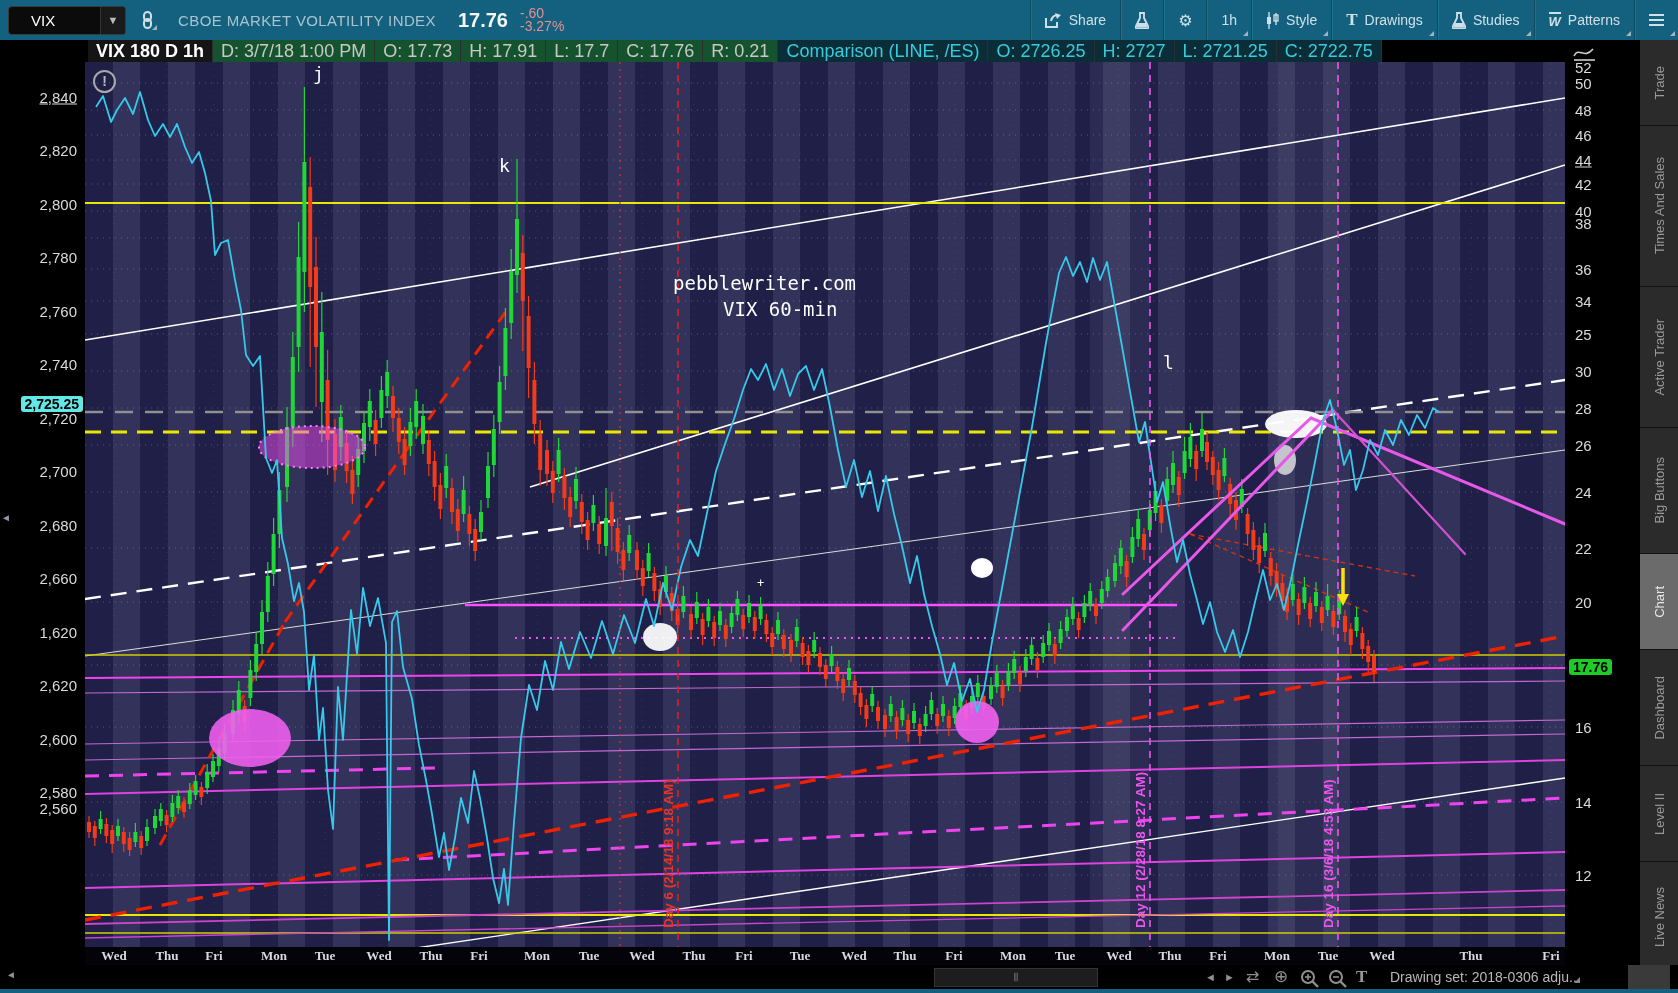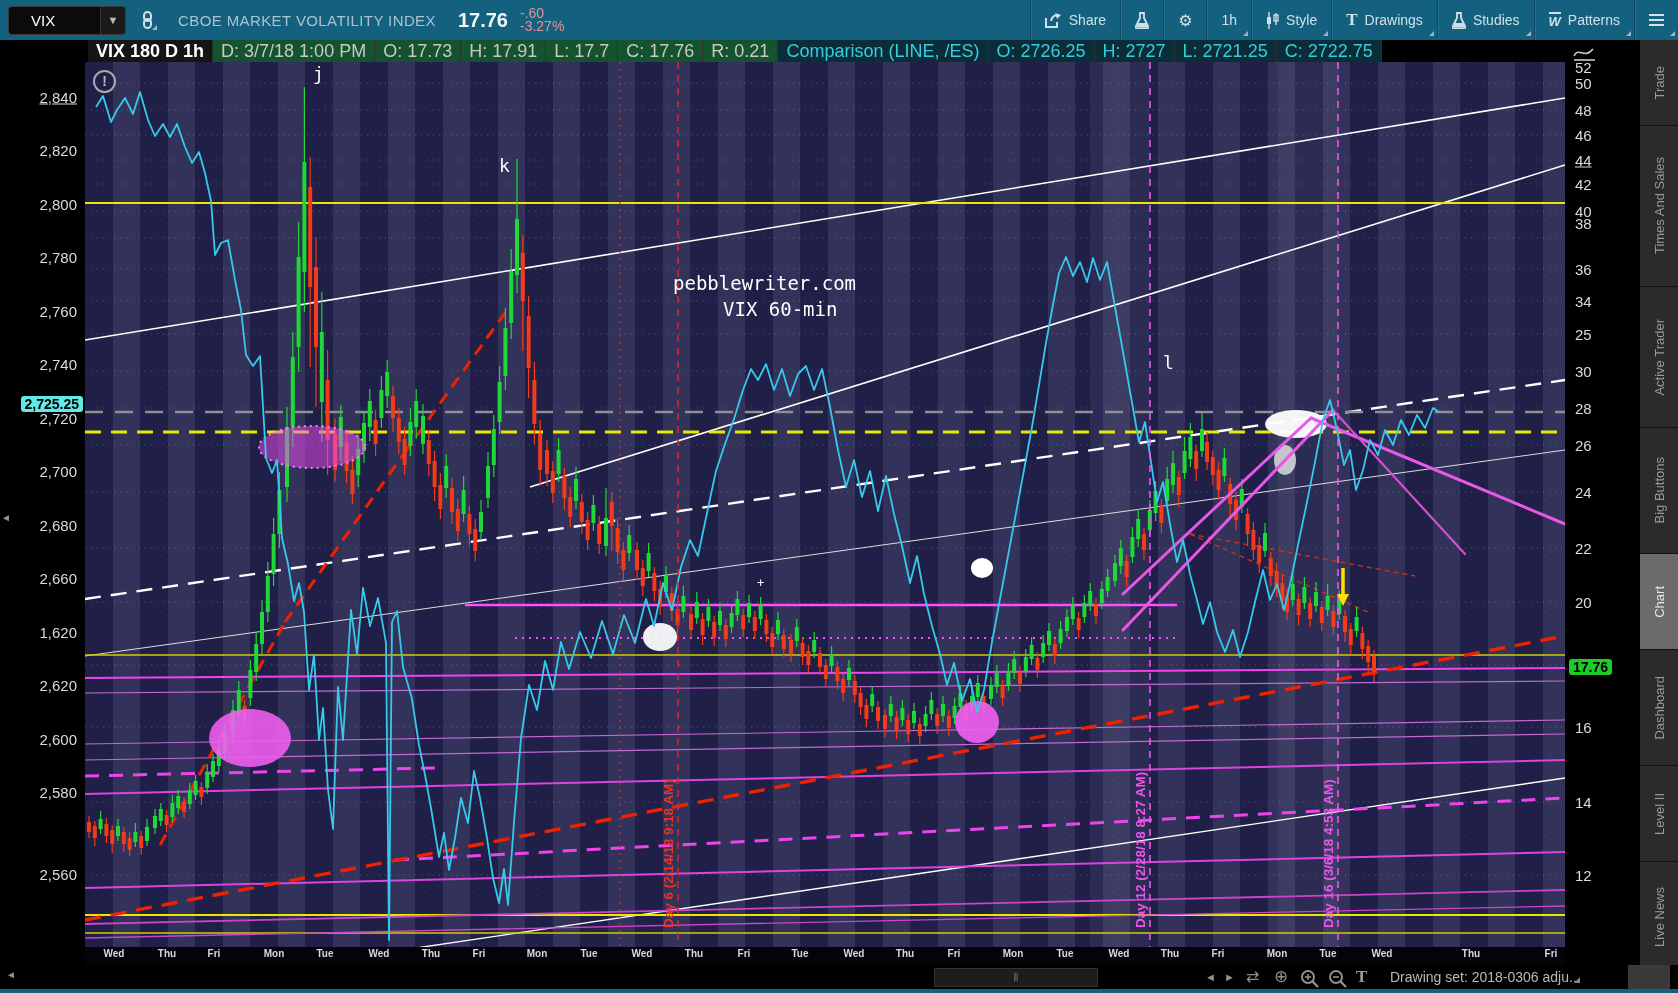--- a/index.html
+++ b/index.html
@@ -46,21 +46,21 @@
              color:#b8b8b8;font-size:14px;font-weight:bold;text-align:center;line-height:19px;}
   .wm{position:absolute;color:#fff;font-family:"DejaVu Sans Mono",monospace;font-size:19px;white-space:nowrap;margin-top:22px;}
   
   .sidebar{position:absolute;left:1640px;top:40px;width:38px;height:925px;background:#1c1c1c;}
   .side-tab{width:38px;border-bottom:1px solid #111;background:#2b2b2b;color:#9a9a9a;display:flex;
             align-items:center;justify-content:center;font-size:13px;cursor:pointer;}
   .side-tab span{writing-mode:vertical-rl;transform:rotate(180deg);white-space:nowrap;}
   .side-tab.active{background:#6b6b6b;color:#e8e8e8;}
   
   .days{position:absolute;left:85px;top:947px;width:1480px;height:18px;background:#030309;}
-  .daylab{position:absolute;top:1px;color:#d8d8e0;font-size:10px;font-weight:600;transform:translateX(-50%);}
+  .daylab{position:absolute;top:1px;color:#d8d8e0;font-size:13px;font-weight:600;transform:translateX(-50%);font-family:Liberation Serif, serif;}
   
   .bottombar{position:absolute;left:0;top:965px;width:1678px;height:28px;background:#000;border-bottom:4px solid #16607f;
              box-sizing:border-box;color:#9a9a9a;}
   .bb{position:absolute;top:2px;font-size:15px;color:#8f8f8f;}
   .scrolltrack{position:absolute;left:934px;top:3px;width:162px;height:17px;background:#1d1d1d;border:1px solid #333;color:#777;
                text-align:center;line-height:16px;font-size:11px;}
   .bb-text{position:absolute;left:1390px;top:4px;font-size:14px;color:#b8b8b8;}
   .bb-grip{position:absolute;left:1628px;top:0px;width:42px;height:24px;background:#3a3a3a;}
   .bb-corner{position:absolute;left:1574px;bottom:6px;width:0;height:0;border-left:6px solid transparent;border-bottom:6px solid #888;}
   .left-collapse{position:absolute;left:1px;top:512px;color:#8899aa;font-size:10px;}
@@ -168,21 +168,21 @@
       <span class="axlab" style="top: 271px;">2,760</span>
       <span class="axlab" style="top: 324px;">2,740</span>
       <span class="axlab" style="top: 378px;">2,720</span>
       <span class="axlab" style="top: 431px;">2,700</span>
       <span class="axlab" style="top: 485px;">2,680</span>
       <span class="axlab" style="top: 538px;">2,660</span>
       <span class="axlab" style="top: 592px;">1,620</span>
       <span class="axlab" style="top: 645px;">2,620</span>
       <span class="axlab" style="top: 699px;">2,600</span>
       <span class="axlab" style="top: 752px;">2,580</span>
-      <span class="axlab" style="top: 834px;">2,560</span>
+      <span class="axlab" style="top: 768px;">2,560</span>
       <span class="bubble" style="top: 364px; background: rgb(99, 232, 232); left: auto; right: 2px;">2,725.25</span>
     </div>
   <div class="right-axis" id="right-axis">
     <svg class="rx-icon" width="26" height="18" viewBox="0 0 26 18">
       <path d="M1 12 C6 2 11 16 20 5" fill="none" stroke="#cccccc" stroke-width="1.6"></path>
       <line x1="1" y1="16" x2="22" y2="16" stroke="#cccccc" stroke-width="1.6"></line>
     </svg>
   <span class="axlab" style="top: 43px;">50</span>
       <span class="axlab" style="top: 70px;">48</span>
       <span class="axlab" style="top: 95px;">46</span>

